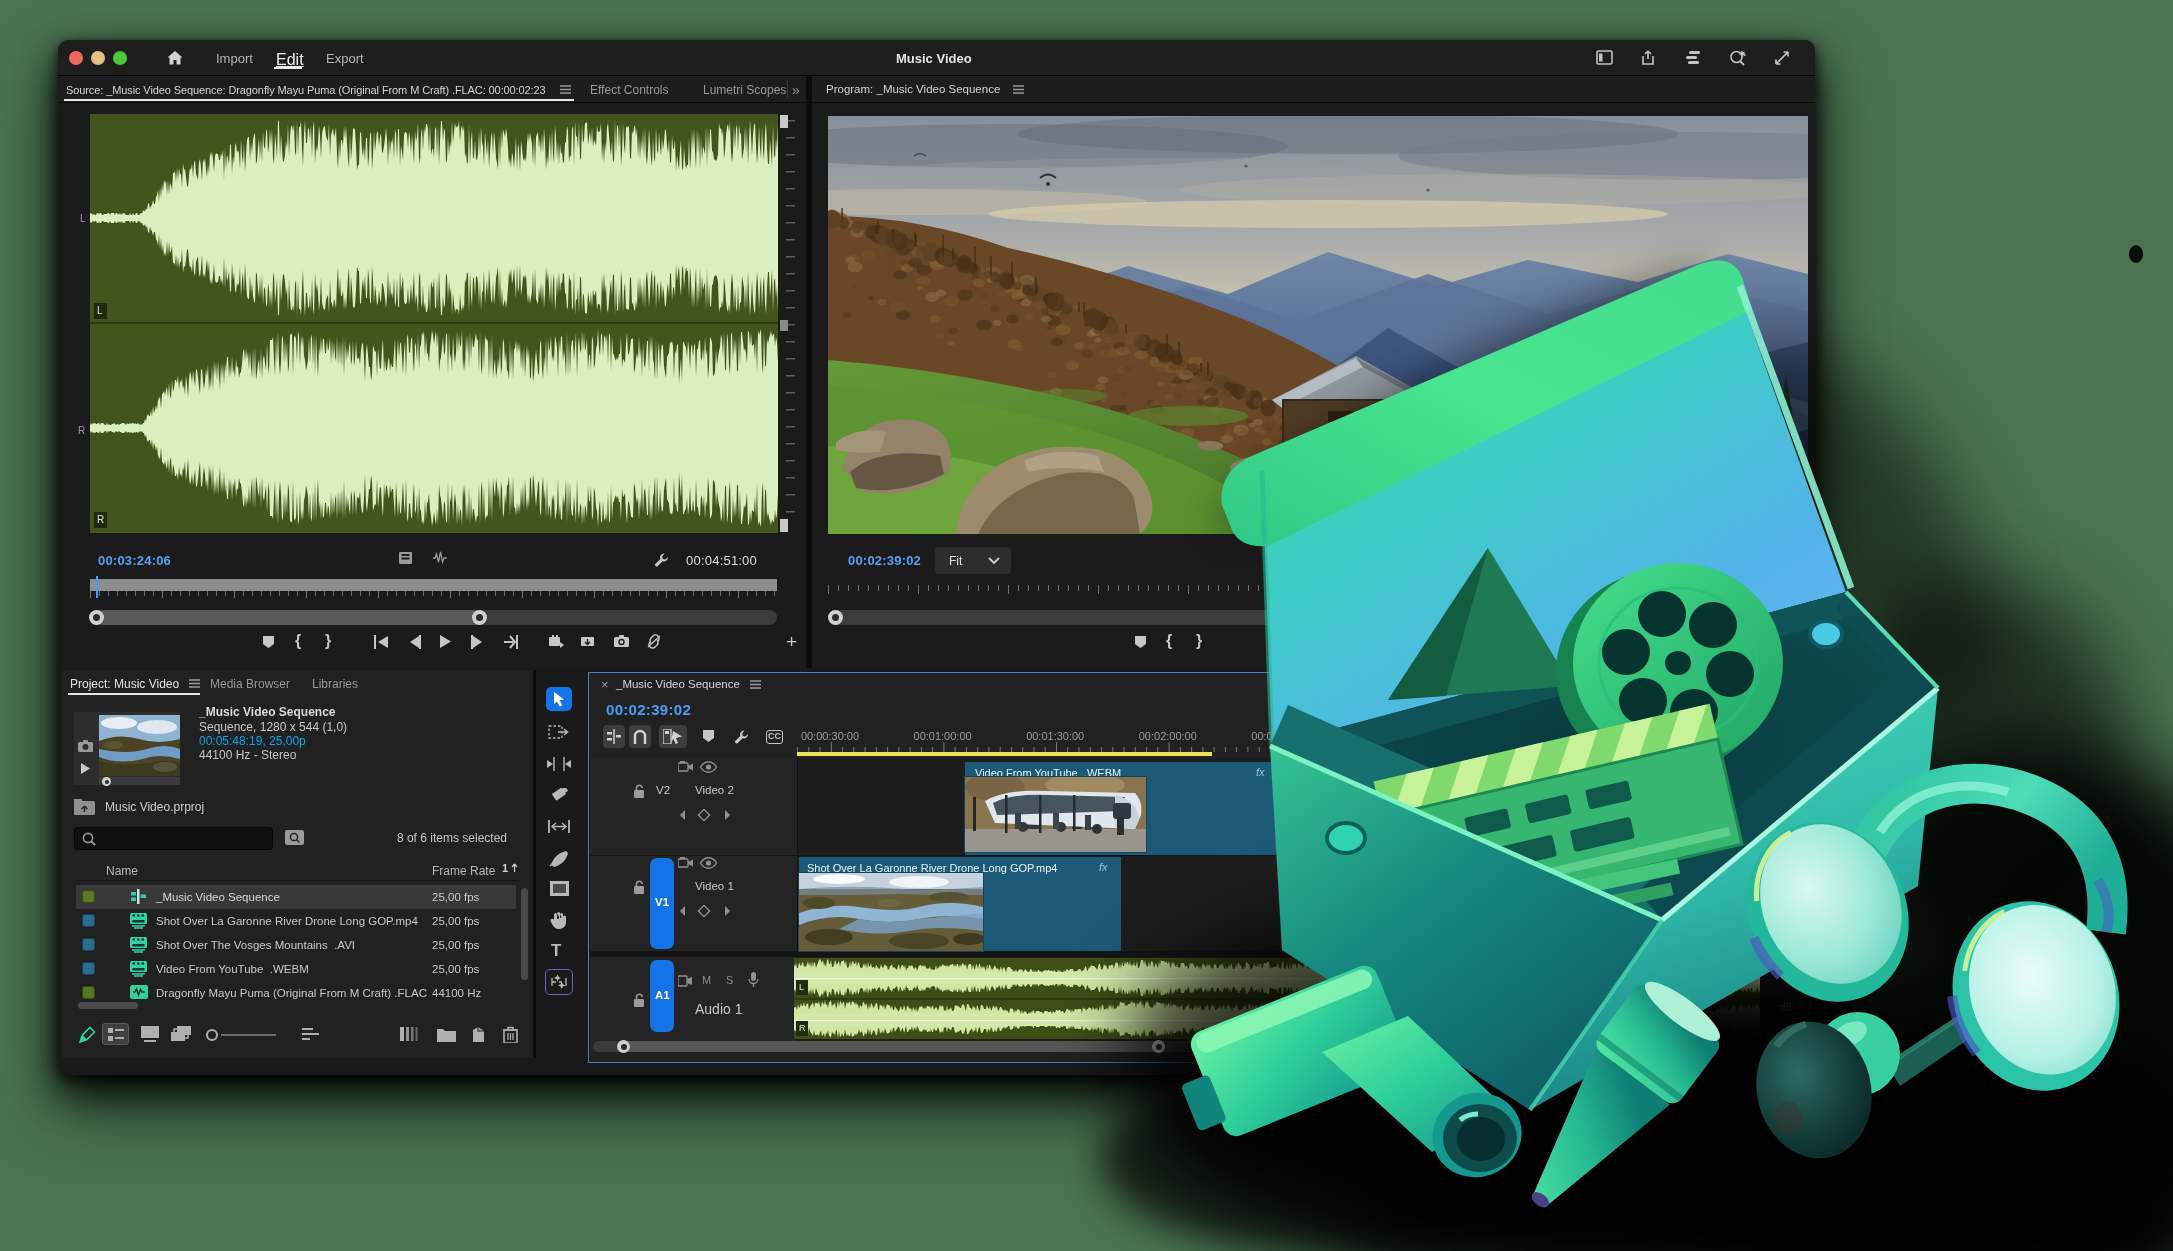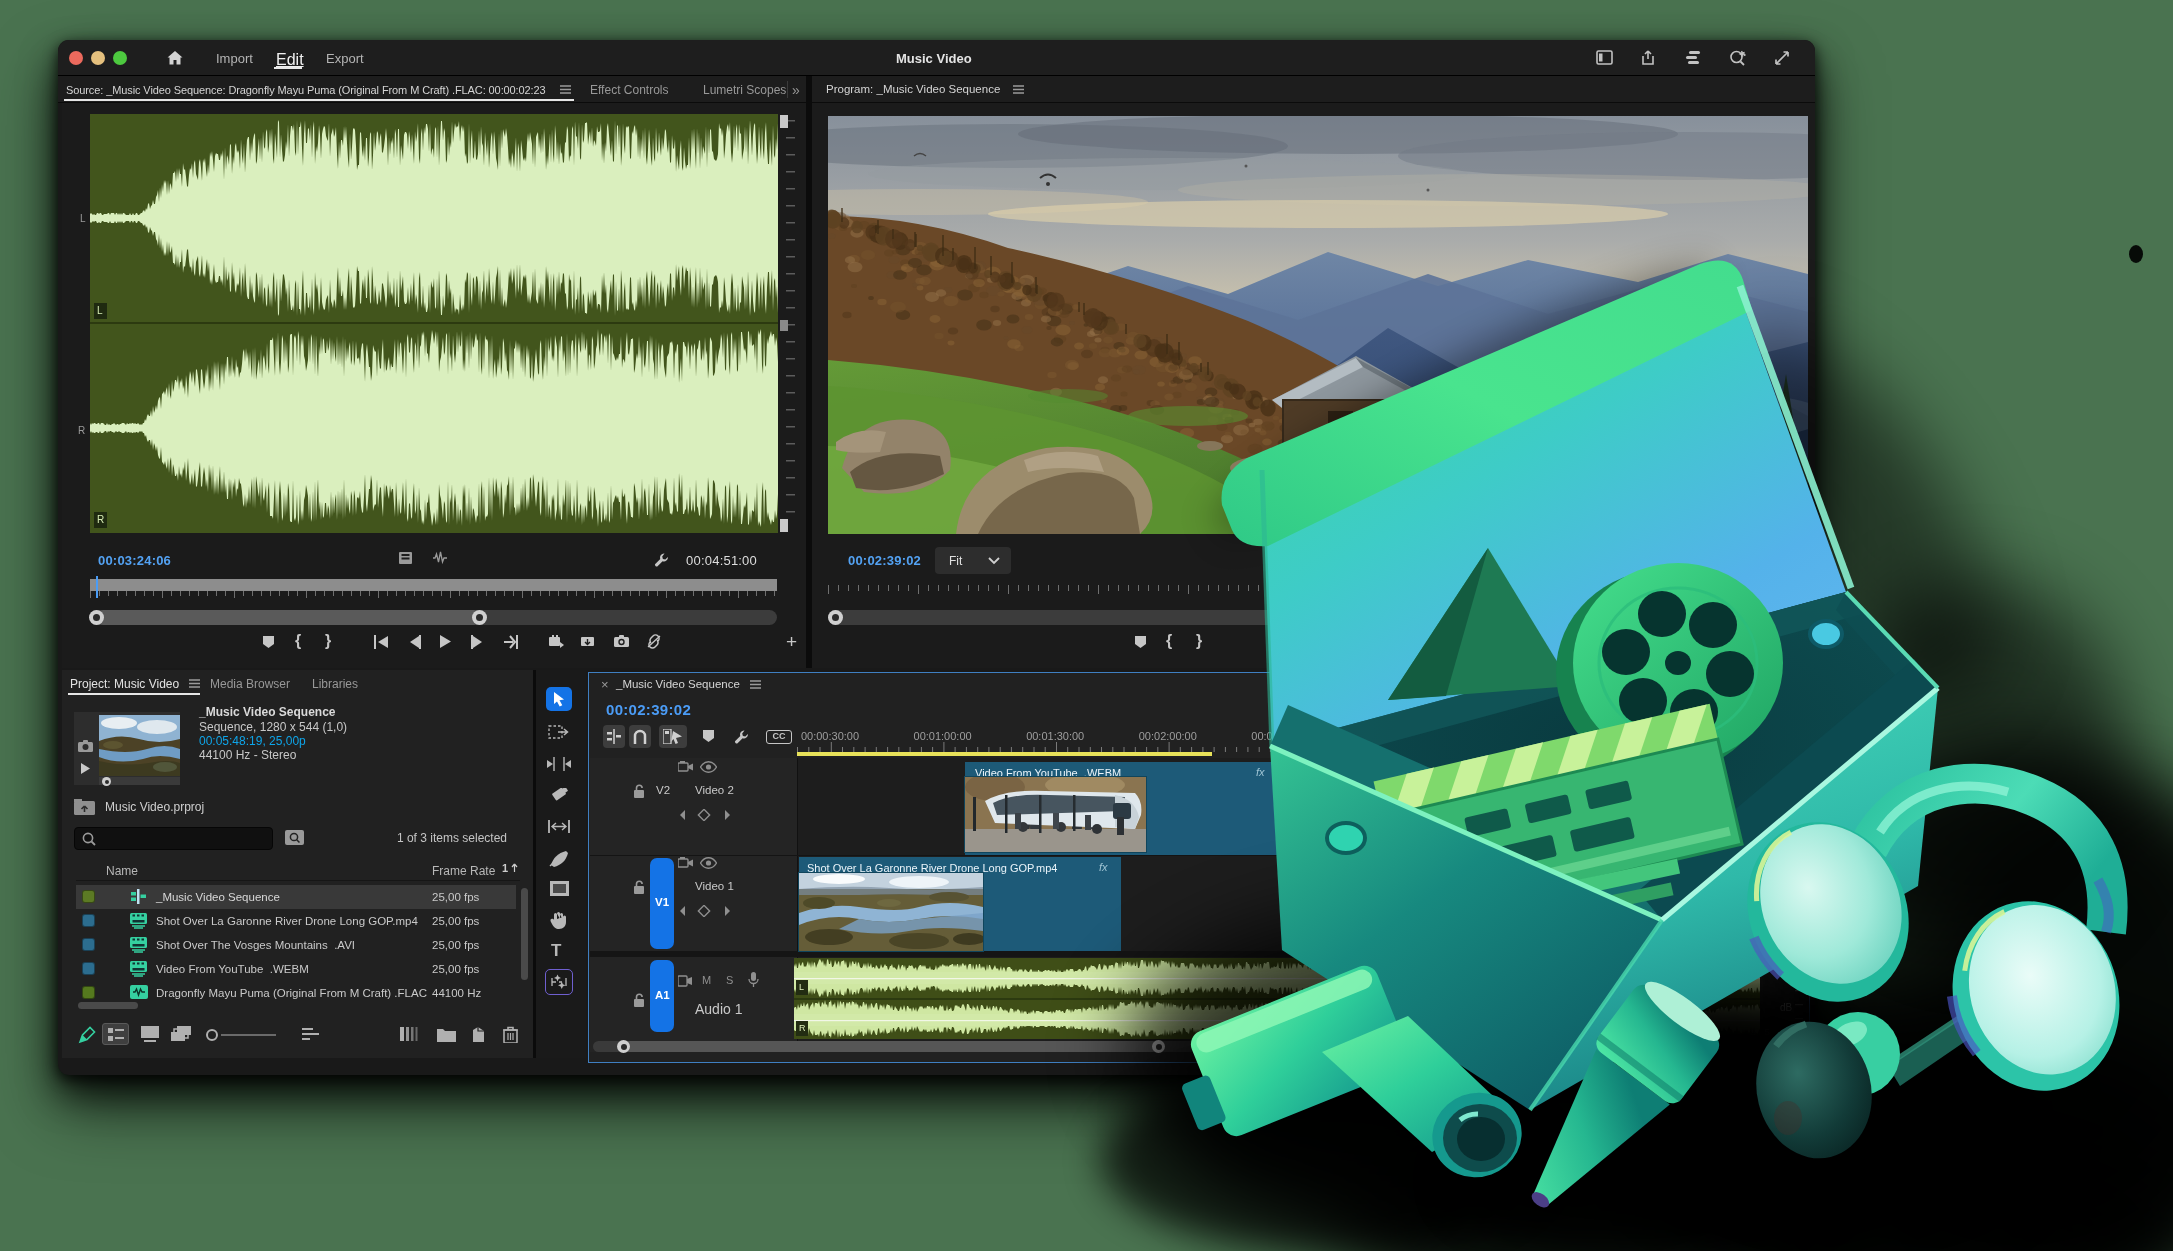--- a/index.html
+++ b/index.html
@@ -930,21 +930,21 @@
     <div style="position:absolute;left:16px;top:787px;width:199px;height:23px;background:#101010;border-radius:4px;border:1px solid #060606;"></div>
     <svg style="position:absolute;left:24px;top:792px;" width="14" height="14" viewBox="0 0 14 14">
       <circle cx="6" cy="6" r="4.6" fill="none" stroke="#9a9a9a" stroke-width="1.6"></circle>
       <path d="M9.5 9.5L13 13" stroke="#9a9a9a" stroke-width="1.8"></path>
     </svg>
     <svg style="position:absolute;left:227px;top:790px;" width="19" height="17" viewBox="0 0 19 17">
       <rect x="0" y="0" width="19" height="15" rx="2" fill="#9a9a9a"></rect>
       <circle cx="9" cy="7" r="3.6" fill="none" stroke="#222" stroke-width="1.5"></circle>
       <path d="M11.5 9.5l3 3" stroke="#222" stroke-width="1.5"></path>
     </svg>
-    <div style="position:absolute;right:1308px;top:792px;font-size:12px;color:#c5c5c5;white-space:nowrap;line-height:1;">1 of 3 items selected</div>
+    <div style="position:absolute;right:1308px;top:792px;font-size:12px;color:#c5c5c5;white-space:nowrap;line-height:1;">8 of 6 items selected</div>
     <div style="position:absolute;left:48px;top:825px;font-size:12px;color:#b8b8b8;white-space:nowrap;line-height:1;">Name</div>
     <div style="position:absolute;left:374px;top:825px;font-size:12px;color:#b8b8b8;white-space:nowrap;line-height:1;">Frame Rate</div>
     <div style="position:absolute;left:444px;top:823px;font-size:11px;color:#cccccc;white-space:nowrap;line-height:1;font-weight:bold;">1</div>
     <svg style="position:absolute;left:453px;top:823px;" width="7" height="9" viewBox="0 0 7 9">
       <path d="M3.5 9V1M3.5 1L1 4M3.5 1L6 4" stroke="#ccc" stroke-width="1.2" fill="none"></path>
     </svg>
     <div style="position:absolute;left:18px;top:840px;width:444px;height:1px;background:#161616;"></div>
     <div style="position:absolute;left:18px;top:845px;width:440px;height:24px;background:#393939;"></div>
     <div style="position:absolute;left:24px;top:850px;width:13px;height:13px;background:#5c7a24;border-radius:3px;border:1px solid rgba(0,0,0,.4);"></div>
     <svg style="position:absolute;left:72px;top:849px;" width="17" height="15" viewBox="0 0 17 15">
@@ -1106,21 +1106,21 @@
       <rect x="0" y="0" width="8" height="15" fill="none" stroke="#d0d0d0" stroke-width="1.3"></rect>
       <rect x="2" y="2" width="4" height="3" fill="#d0d0d0"></rect>
       <path d="M10 2l9 5.5L13 9l2 5-2.5 1-2-5L8 13z" fill="#d0d0d0"></path>
     </svg>
     <svg style="position:absolute;left:644px;top:689px;" width="13" height="14" viewBox="0 0 13 14">
       <path d="M1 1h11v8l-5.5 4L1 9z" fill="#c6c6c6"></path>
     </svg>
     <svg style="position:absolute;left:676px;top:689px;" width="15" height="15" viewBox="0 0 15 15">
       <path d="M10.5 1.5a4 4 0 0 0-4.2 5.4L1.5 11.7a1.6 1.6 0 1 0 2.3 2.3l4.8-4.8a4 4 0 0 0 5.3-4.2l-2.6 2.6-2.4-.7-.7-2.4z" fill="#c6c6c6"></path>
     </svg>
-    <div style="position:absolute;left:708px;top:690px;width:26px;height:14px;border:1.5px solid #c6c6c6;border-radius:3px;">
+    <div style="position:absolute;left:708px;top:690px;width:17px;height:14px;border:1.5px solid #c6c6c6;border-radius:3px;">
       <div style="font-size:9px;color:#c6c6c6;text-align:center;line-height:11px;font-weight:bold">CC</div>
     </div>
     <svg style="position:absolute;left:739px;top:688px;overflow:hidden;" width="1013" height="24" viewBox="0 0 1013 24">
       <text x="33.0" y="12" font-size="11" fill="#9e9e9e" text-anchor="middle" font-family="Liberation Sans">00:00:30:00</text>
       <text x="145.6" y="12" font-size="11" fill="#9e9e9e" text-anchor="middle" font-family="Liberation Sans">00:01:00:00</text>
       <text x="258.2" y="12" font-size="11" fill="#9e9e9e" text-anchor="middle" font-family="Liberation Sans">00:01:30:00</text>
       <text x="370.79999999999995" y="12" font-size="11" fill="#9e9e9e" text-anchor="middle" font-family="Liberation Sans">00:02:00:00</text>
       <text x="483.4" y="12" font-size="11" fill="#9e9e9e" text-anchor="middle" font-family="Liberation Sans">00:02:30:00</text>
       <rect x="0.0" y="19" width="1" height="5" fill="#7a7a7a"></rect>
       <rect x="11.3" y="19" width="1" height="5" fill="#7a7a7a"></rect>

